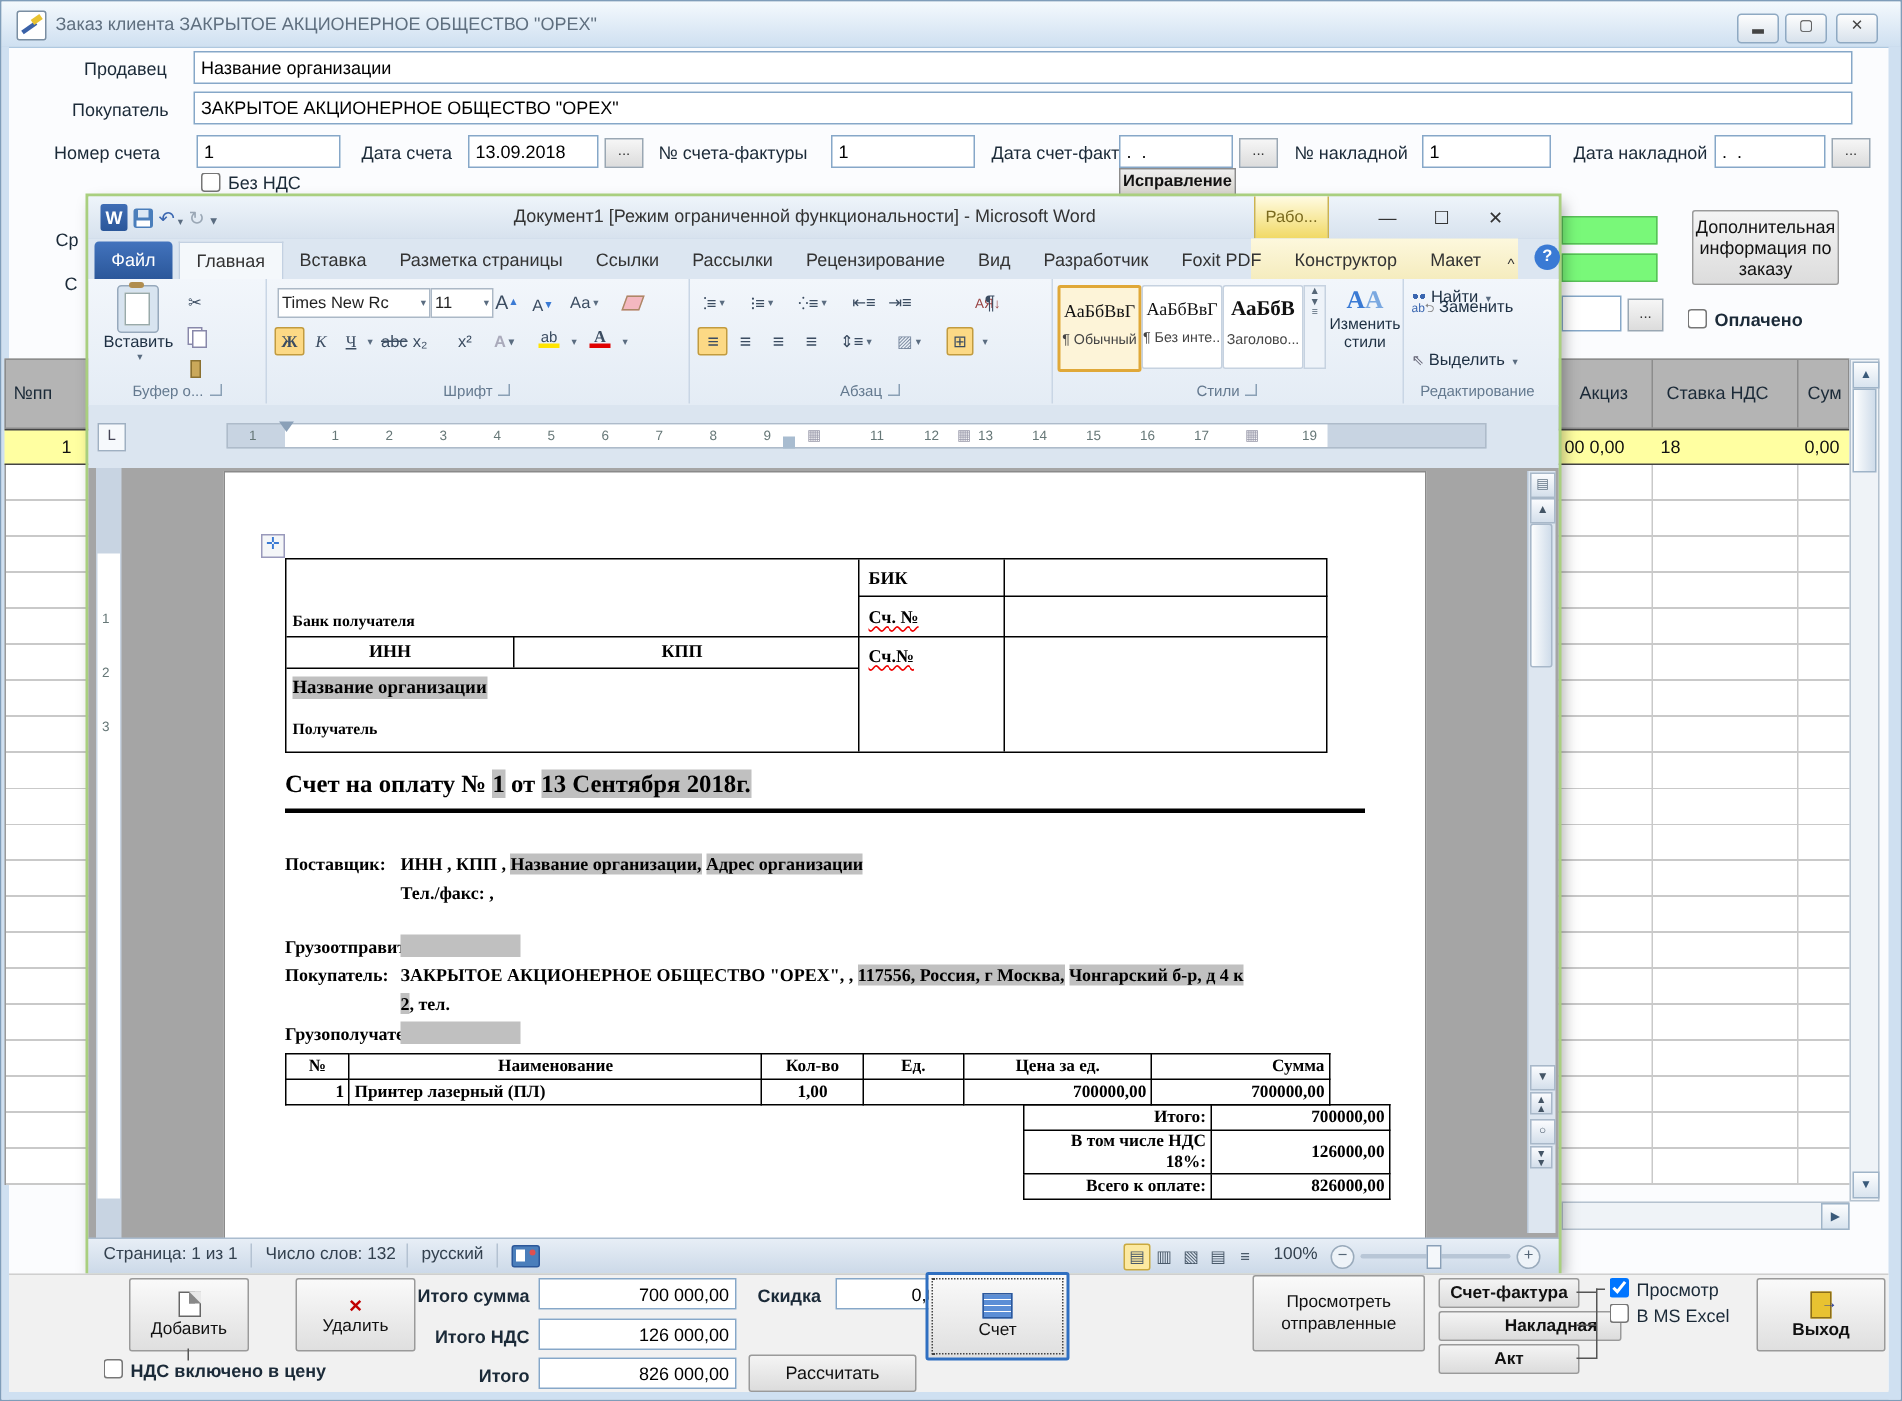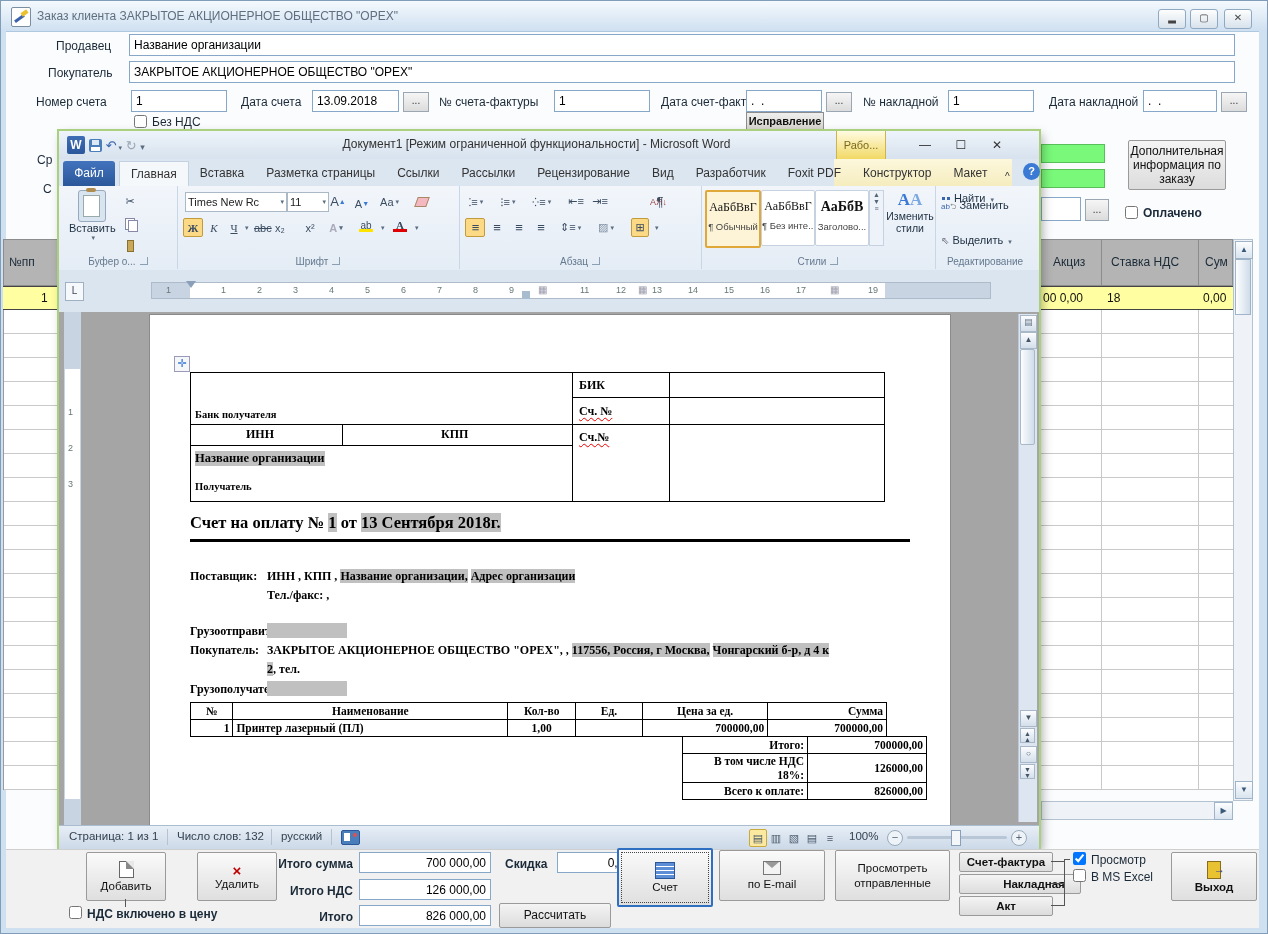--- a/index.html
+++ b/index.html
@@ -504,24 +504,20 @@
   <span class="blabel" style="left:232px;top:909px;width:120px;text-align:right;">Итого</span>
   <input class="tinput" style="left: 358px; top: 904px; width: 132px; height: 21px; text-align: right;" value="826 000,00">
   <span class="blabel" style="left:504px;top:856px;">Скидка</span>
   <input class="tinput" style="left: 556px; top: 851px; width: 95px; height: 21px; text-align: right; padding-right: 20px;" value="0,00">
   <div class="graybtn" style="left:498px;top:902px;width:110px;height:23px;line-height:23px;">Рассчитать</div>
 
   <div class="bbtn" style="left:616px;top:847px;width:92px;height:55px;border:2px solid #2f6fc1;outline:1px dotted #444;outline-offset:-5px;">
     <span class="calcico"></span>
     <span>Счет</span>
   </div>
-  <div class="bbtn" style="left:718px;top:849px;width:104px;height:49px;">
-    <span class="mailico"></span>
-    <span>по E-mail</span>
-  </div>
   <div class="bbtn" style="left:834px;top:849px;width:113px;height:49px;line-height:15px;">
     <span>Просмотреть</span>
       <span>отправленные</span>
   </div>
   <div class="graybtn" style="left:958px;top:851px;width:92px;height:18px;line-height:18px;font-weight:bold;font-size:11.5px;">Счет-фактура</div>
   <div class="graybtn" style="left:958px;top:873px;width:92px;height:18px;line-height:18px;font-weight:bold;font-size:11.5px;padding-left:28px;">Накладная</div>
   <div class="graybtn" style="left:958px;top:895px;width:92px;height:18px;line-height:18px;font-weight:bold;font-size:11.5px;">Акт</div>
   <div class="conn" style="left:1050px;top:860px;width:13px;height:1px;"></div>
   <div class="conn" style="left:1050px;top:882px;width:13px;height:1px;"></div>
   <div class="conn" style="left:1050px;top:904px;width:13px;height:1px;"></div>

